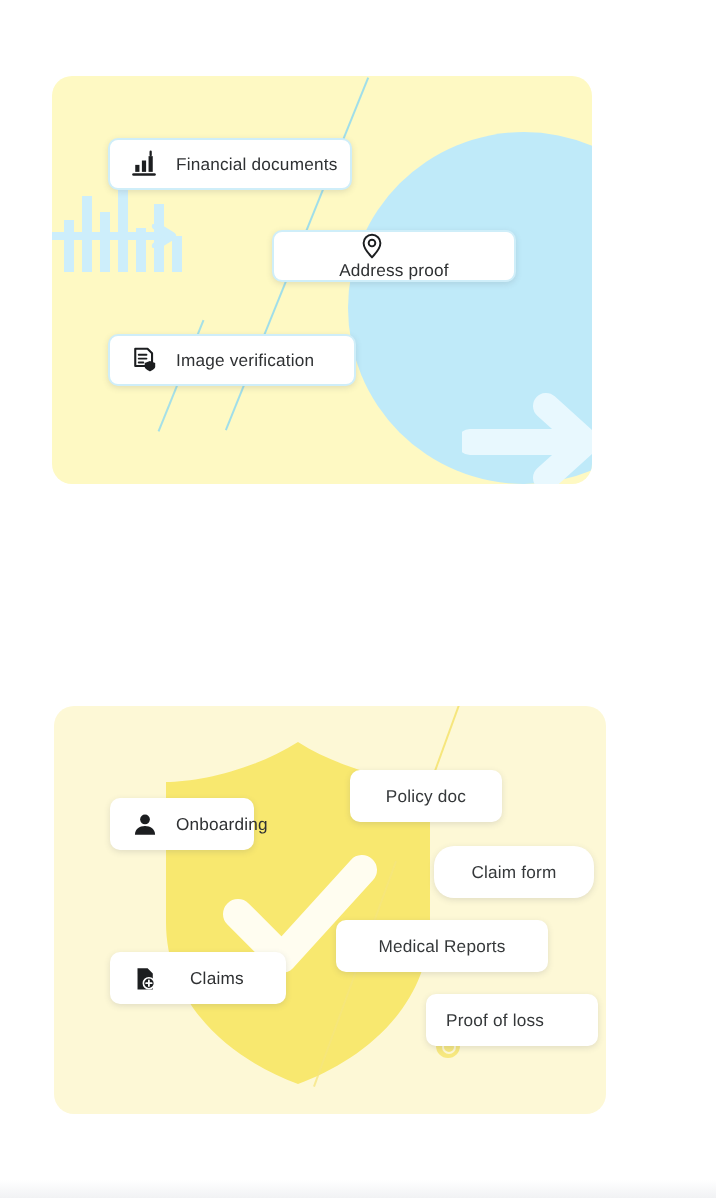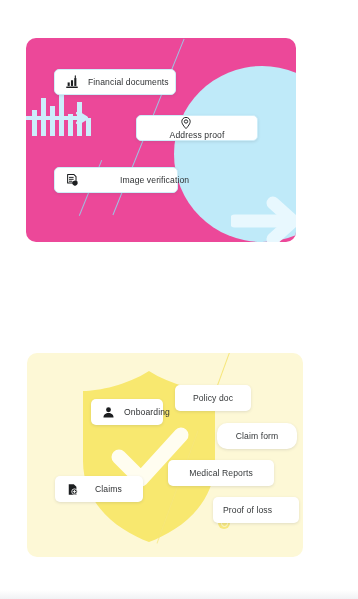--- a/index.html
+++ b/index.html
@@ -13,21 +13,21 @@
   .page{position:relative;width:358px;height:599px;background:#ffffff;}
 
   
   .card{
     position:absolute;
     border-radius:10px;
     overflow:hidden;
   }
   .card-blue{
     left:26px;top:38px;width:270px;height:204px;
-    background:#ec4899;
+    background:#fef9c3;
   }
   .card-yellow{
     left:27px;top:353px;width:276px;height:204px;
     background:#fdf8d6;
   }
 
   
   .blue-circle{
     position:absolute;
     left:148px;top:28px;
@@ -96,25 +96,25 @@
     font-size:8.6px;
     color:#2f3133;
     white-space:nowrap;
     letter-spacing:.1px;
   }
   .chip-plain .lbl{color:#35383a;}
 
   
   .chip-financial{left:28px;top:31px;width:122px;}
   .chip-address{left:110px;top:77px;width:122px;flex-direction:column;}
-  .chip-image{left:28px;top:129px;width:124px;gap:32px;}
+  .chip-image{left:28px;top:129px;width:124px;}
   .chip-address .ico{margin-right:22px;}
 
   
-  .chip-onboarding{left:28px;top:46px;width:72px;margin-left:36px;}
+  .chip-onboarding{left:28px;top:46px;width:72px;}
   .chip-claims{left:28px;top:123px;width:88px;}
   .chip-policy{left:148px;top:32px;width:76px;justify-content:center;}
   .chip-claimform{left:190px;top:70px;width:80px;justify-content:center;border-radius:10px;}
   .chip-medical{left:141px;top:107px;width:106px;justify-content:center;}
   .chip-proof{left:186px;top:144px;width:86px;}
   .chip-claims .ico{margin-right:16px;}
 
   .bottom-band{
     position:absolute;left:0;bottom:0;width:358px;height:9px;
     background:linear-gradient(to bottom,#ffffff 0%,#f1f2f4 100%);

